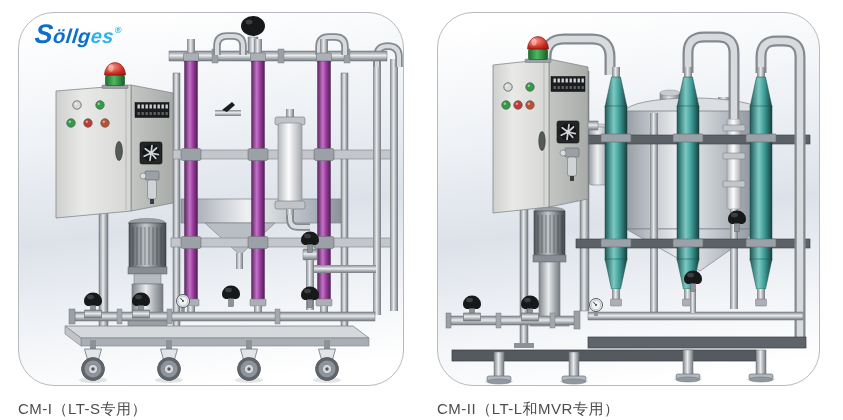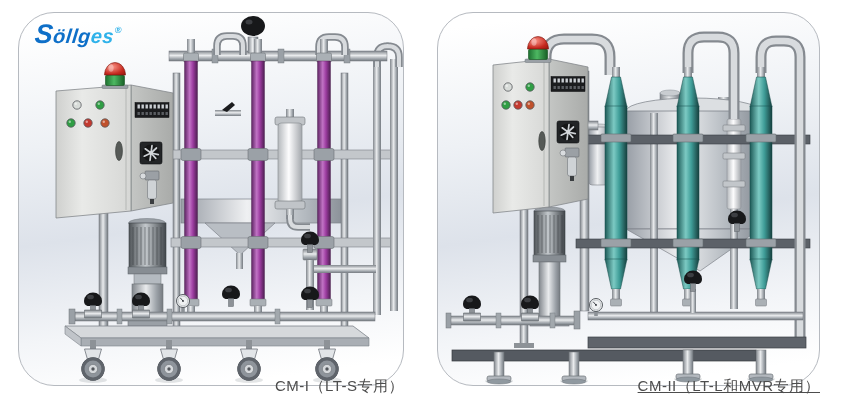--- a/index.html
+++ b/index.html
@@ -10,24 +10,24 @@
          background:linear-gradient(172deg,#ffffff 4%,#eef1f5 32%,#dde2ea 55%,#f3f5f8 78%,#ffffff 94%);}
   .panel-left{left:18px;width:384px;}
   .panel-right{left:437px;width:381px;}
   .machine-svg{position:absolute;left:0;top:0;}
   .logo{position:absolute;top:6px;left:16px;font-style:italic;font-weight:bold;
         letter-spacing:.5px;transform:skewX(-6deg);z-index:5;}
   .logo-prefix{display:inline-block;color:var(--logo-blue,#0e6fc8);font-size:20px;}
   .logo-prefix::first-letter{font-size:27px;}
   .logo-suffix{display:inline-block;color:var(--logo-cyan,#2fb2ea);font-size:20px;}
   .logo-reg{color:var(--logo-cyan,#2fb2ea);font-size:9px;vertical-align:10px;}
-  .caption{position:absolute;top:375px;height:22px;line-height:22px;text-align:right;
+  .caption{position:absolute;top:398px;height:22px;line-height:22px;text-align:left;
            color:var(--caption-gray,#4d4d4d);font-size:15px;letter-spacing:.5px;}
   .caption-left{left:18px;width:386px;}
-  .caption-right{left:437px;width:383px;text-decoration:underline;}
+  .caption-right{left:437px;width:383px;}
   .defs-svg{position:absolute;width:0;height:0;}
   .pipeO{stroke:#858a90;stroke-width:9.5;fill:none;stroke-linejoin:round;}
   .pipeI{stroke:#d8dbde;stroke-width:5.5;fill:none;stroke-linejoin:round;}
   .pipeO.thin{stroke-width:7.5;} .pipeI.thin{stroke-width:4;}
   .pipeO.big{stroke-width:11;}  .pipeI.big{stroke-width:6.5;}
 </style>
 </head>
 <body>
 
 <svg class="defs-svg" aria-hidden="true">

